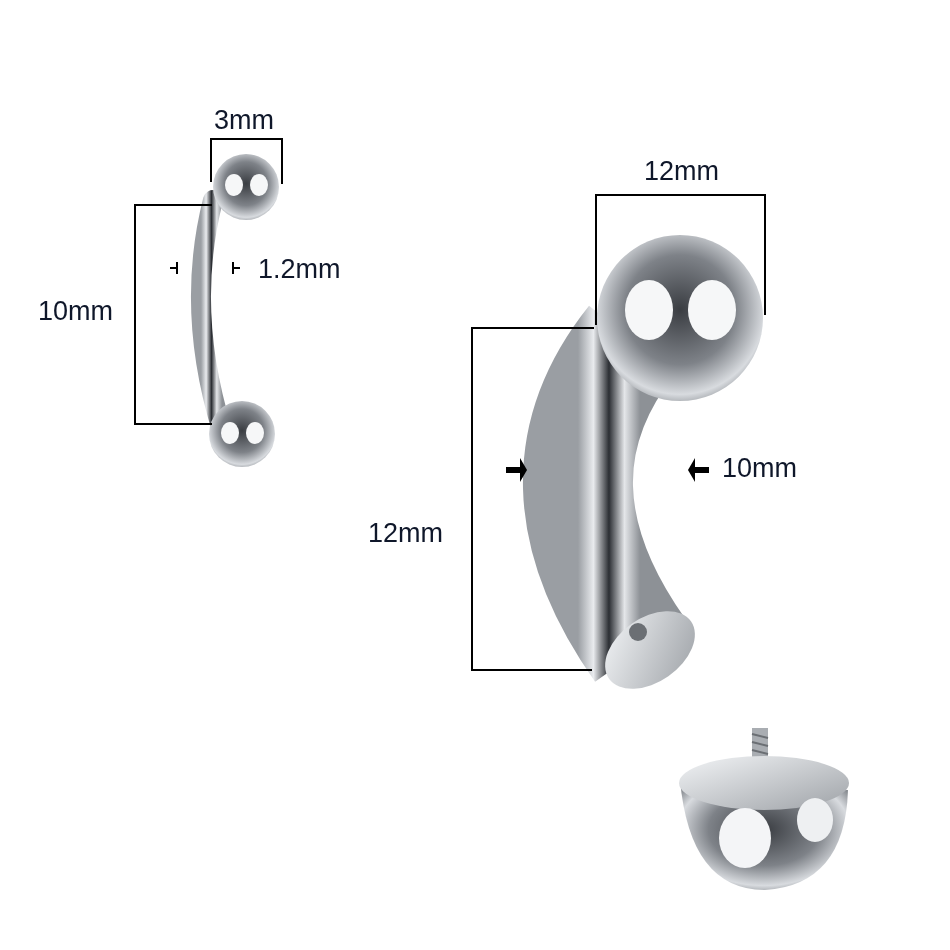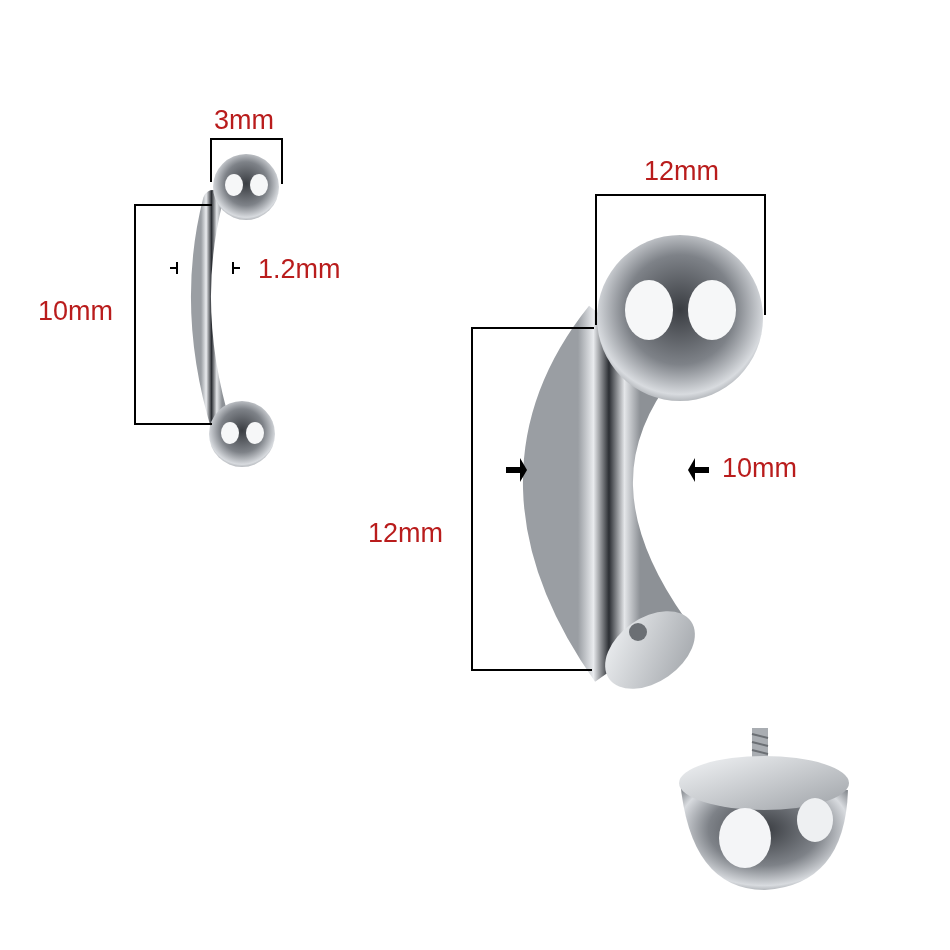--- a/index.html
+++ b/index.html
@@ -1,17 +1,17 @@
 <!DOCTYPE html>
 <html><head>
 <meta charset="utf-8">
 <style>
   html, body { margin: 0; padding: 0; background: #ffffff; }
   body { width: 950px; height: 950px; position: relative; overflow: hidden; font-family: "Liberation Sans", sans-serif; }
-  .label { position: absolute; font-size: 27px; color: #b91c1c; line-height: 1; white-space: nowrap; }
+  .label { position: absolute; font-size: 27px; color: #0f172a; line-height: 1; white-space: nowrap; }
   svg.art { position: absolute; left: 0; top: 0; }
 </style>
 </head>
 <body>
 
 <svg class="art" width="950" height="950" viewBox="0 0 950 950">
   <defs>
     <radialGradient id="ballG" cx="50%" cy="45%" r="60%">
       <stop offset="0%" stop-color="#3a3d42"></stop>
       <stop offset="55%" stop-color="#7e8288"></stop>

